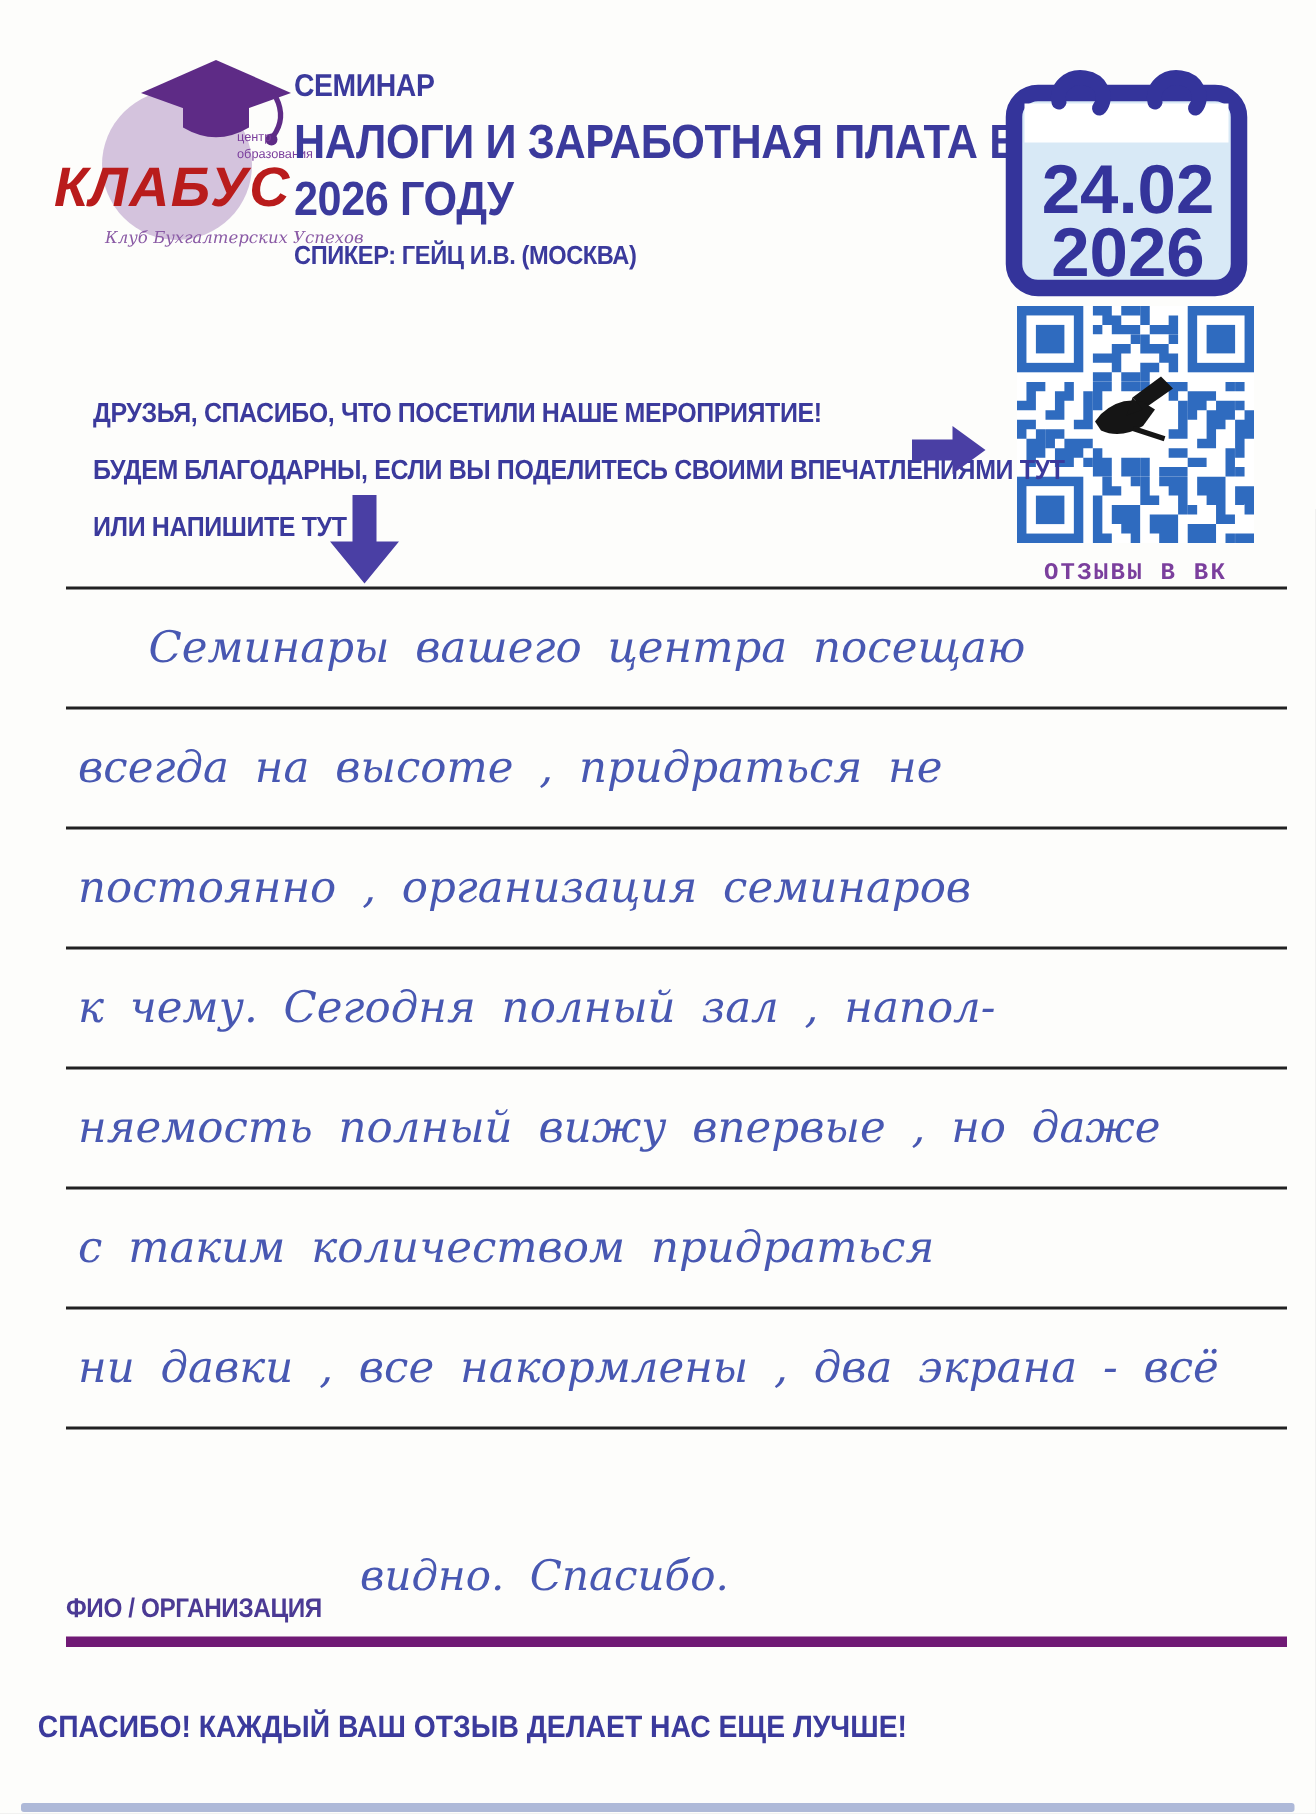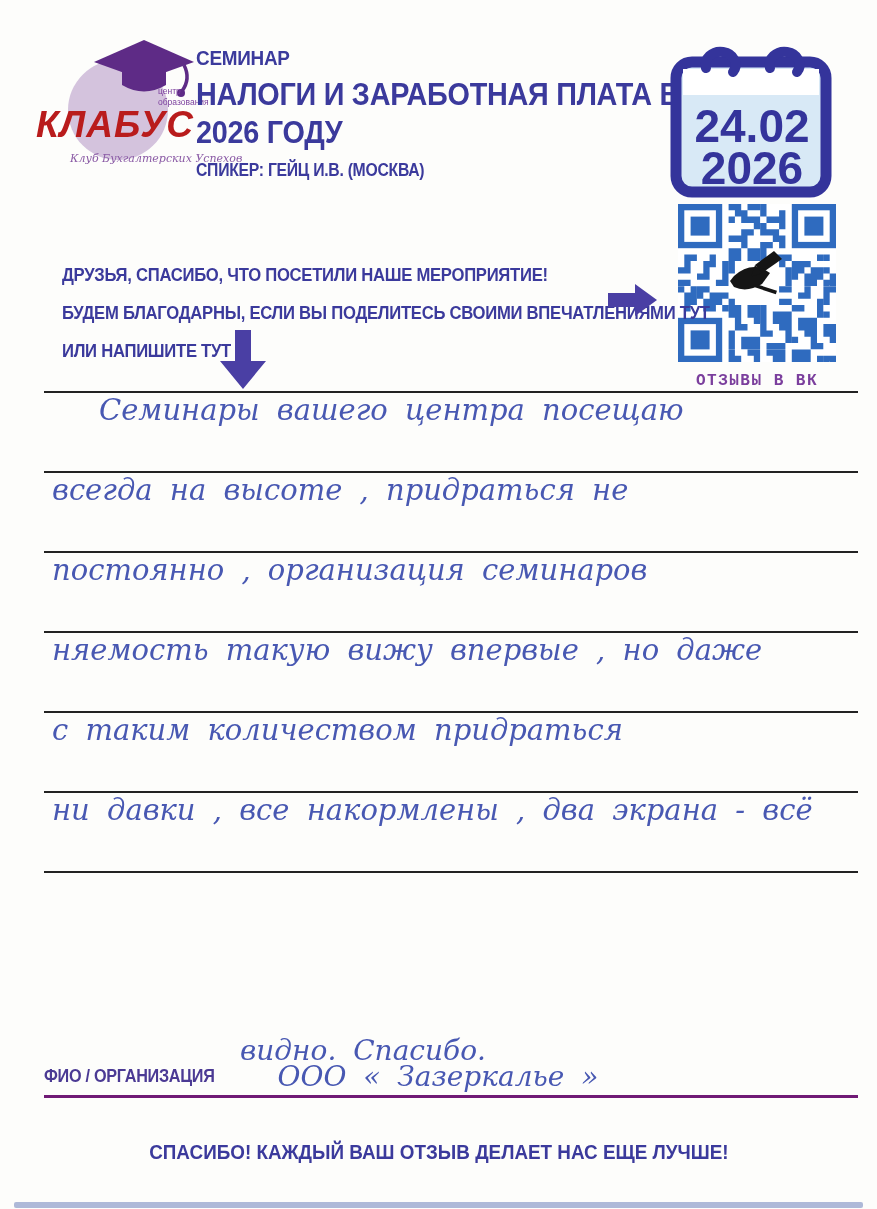--- a/index.html
+++ b/index.html
@@ -38,38 +38,38 @@
   .qr-label{ margin-top:6px; font-size:16px; font-weight:bold; color:#7b3f9d; letter-spacing:1.5px;font-family:Liberation Mono, monospace; }
 
   
   .intro{ position:absolute; left:62px; top:256px; width:600px; }
   .intro div{ font-size:18.5px; line-height:2.05; }
   .arrow-right{ position:absolute; left:608px; top:282px; }
   .arrow-down{ position:absolute; left:220px; top:330px; }
 
   
   .writing{ position:absolute; left:44px; top:313px; width:814px; }
-  .wrow{ height:80px; border-bottom:2.5px solid #222; display:flex; align-items:flex-start;
+  .wrow{ height:80px; border-bottom:2.5px solid #222; display:flex; align-items:center;
     padding:0 0 3px 8px; box-sizing:border-box; }
   .wrow.first-ind{ padding-left:55px; }
   .hand{
     font-family:"DejaVu Serif", serif; font-style:italic;
     color:#4858b2; font-size:29px; word-spacing:8px; white-space:nowrap;
   }
   .overflow-line{ position:absolute; left:240px; top:1034px; }
   .overflow-line .hand{ font-size:28px; }
 
   
   .fio{ position:absolute; left:44px; top:1040px; width:814px; height:58px;
-    border-bottom:3px solid #701a75; display:flex; align-items:flex-end; box-sizing:border-box; }
+    border-bottom:7px solid #701a75; display:flex; align-items:flex-end; box-sizing:border-box; }
   .fio-label{ font-size:18px; color:#4b3a94; padding-bottom:8px; }
   .fio-value{ margin-left:44px; font-size:28px; padding-bottom:2px; }
 
   
-  .footer{ position:absolute; left:0; right:0; top:1140px; text-align:center; font-size:20.5px; }
+  .footer{ position:absolute; left:0; right:0; top:1140px; text-align:left; font-size:20.5px; }
   .footer span{ display:inline-block; transform:scaleX(.92); }
   .bottom-bar{ position:absolute; left:14px; right:14px; bottom:1px; height:6px;
     background:#9aa8cf; opacity:.8; border-radius:2px; }
 </style>
 </head>
 <body>
 
 <div class="page">
 
   <div class="logo">
@@ -146,36 +146,38 @@
     <div class="wrow first-ind">
         <span class="hand">Семинары вашего центра посещаю</span>
       </div>
     <div class="wrow">
         <span class="hand">всегда на высоте , придраться не</span>
       </div>
     <div class="wrow">
         <span class="hand">постоянно , организация семинаров</span>
       </div>
     <div class="wrow">
-        <span class="hand">няемость такую вижу впервые , но даже</span>
+        <span class="hand">к чему.  Сегодня полный зал , напол-</span>
+      </div>
+    <div class="wrow">
+        <span class="hand">няемость полный вижу впервые , но даже</span>
       </div>
     <div class="wrow">
         <span class="hand">с таким количеством придраться</span>
       </div>
     <div class="wrow">
         <span class="hand">ни давки , все накормлены , два экрана - всё</span>
       </div>
   </div>
   <div class="overflow-line">
     <span class="hand">видно.  Спасибо.</span>
   </div>
 
   <div class="fio">
     <div class="fio-label print cond">ФИО / ОРГАНИЗАЦИЯ</div>
-    <div class="fio-value hand">ООО « Зазеркалье »</div>
   </div>
 
   <div class="footer print">
     <span>СПАСИБО!  КАЖДЫЙ ВАШ ОТЗЫВ ДЕЛАЕТ НАС ЕЩЕ ЛУЧШЕ!</span>
   </div>
   <div class="bottom-bar"></div>
 
 </div>
 
 </body></html>

